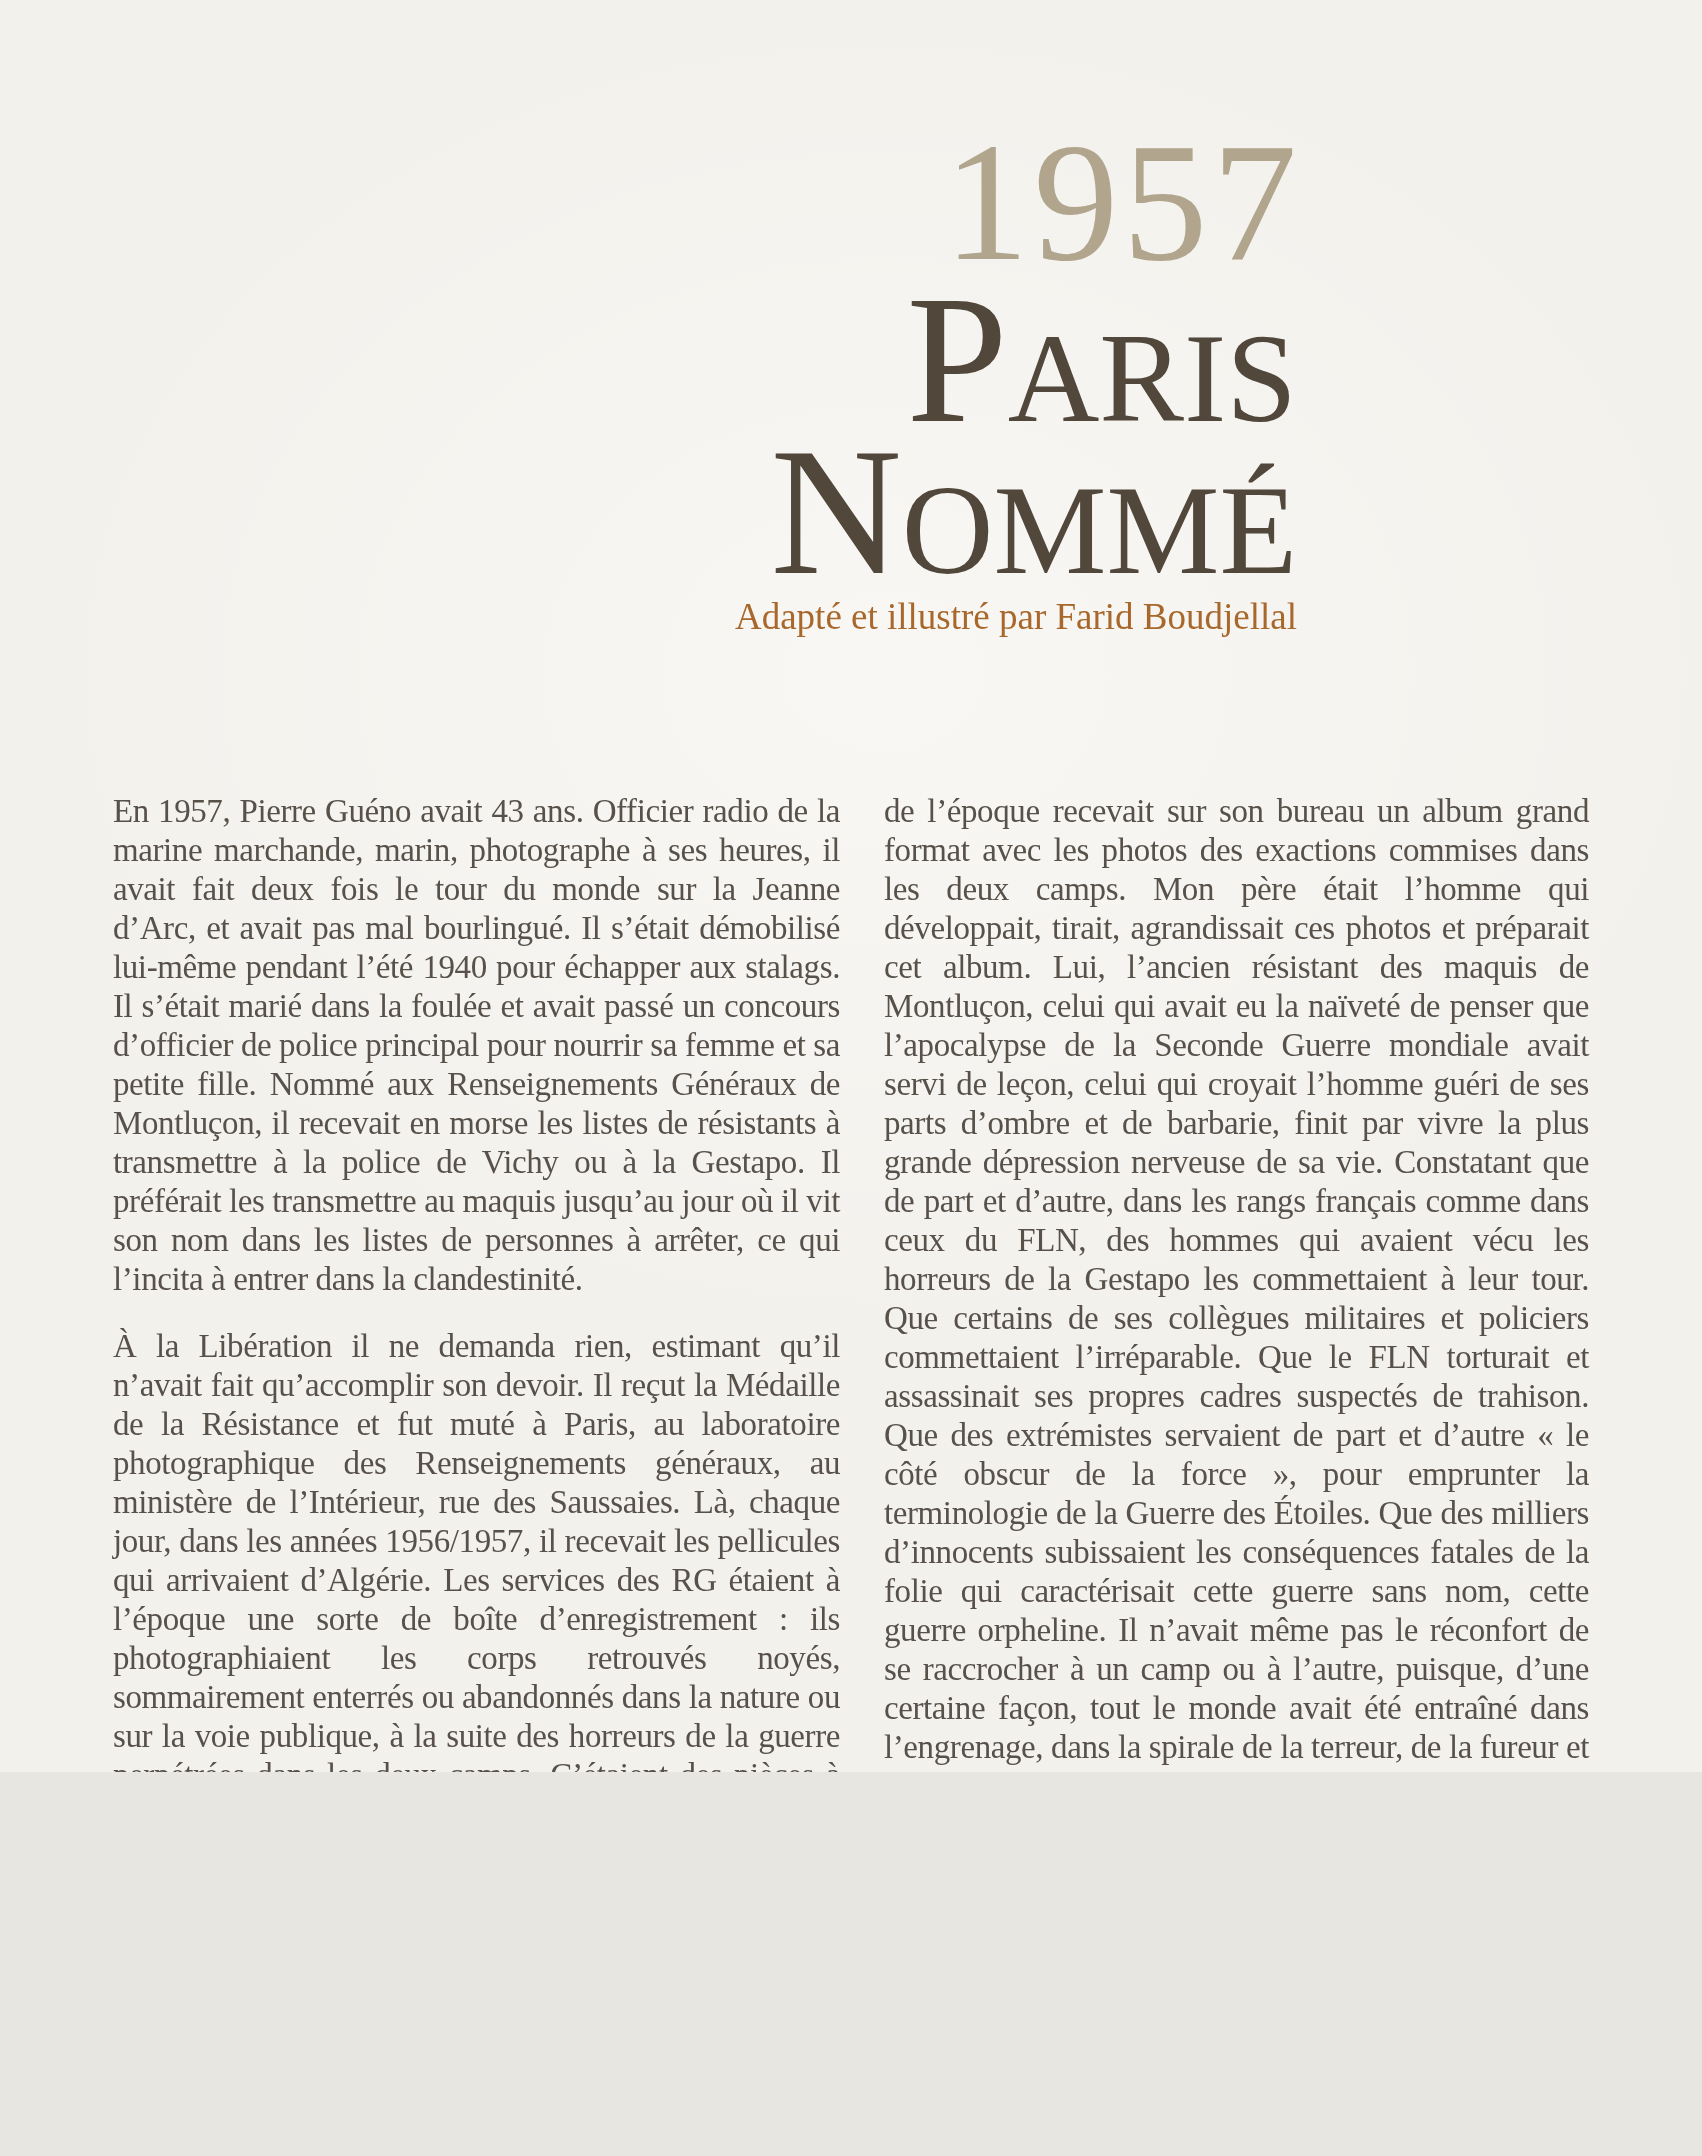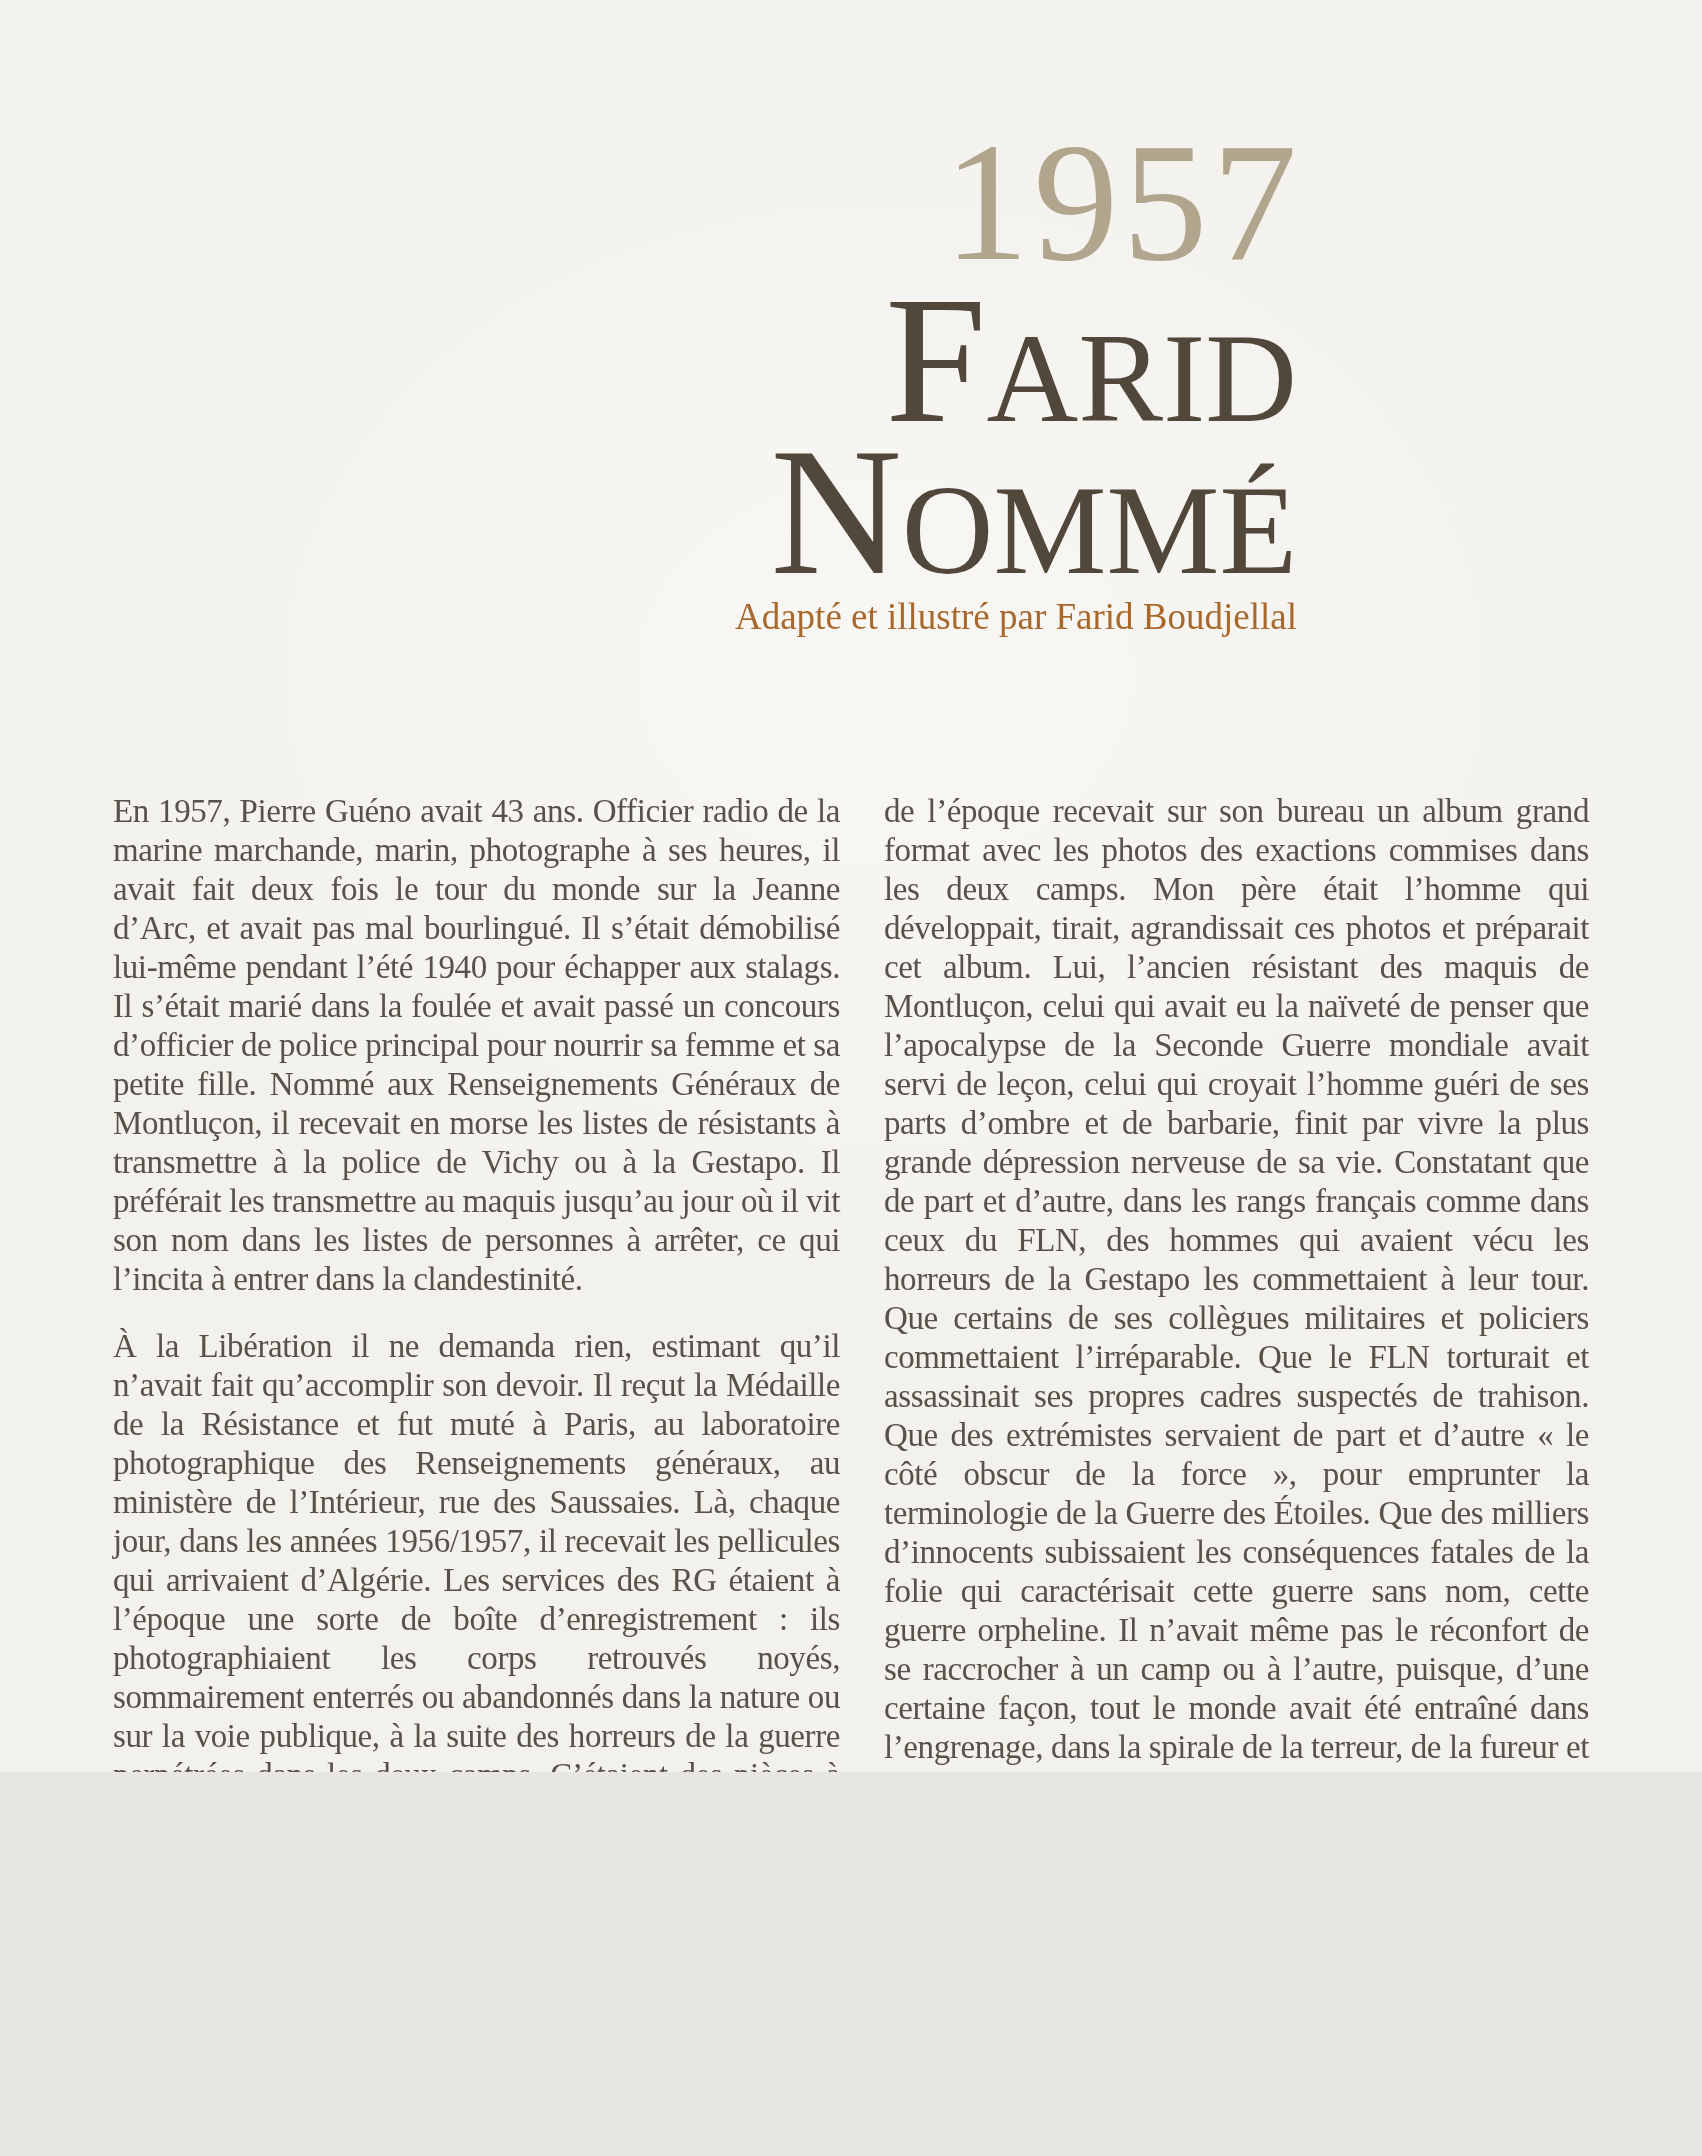--- a/index.html
+++ b/index.html
@@ -74,21 +74,21 @@
     color: var(--pagenum, #a49b8b);
   }
 </style>
 </head>
 <body>
 
 <div class="page">
 
   <div class="title-block">
     <div class="title-year">1957</div>
-    <div class="title-name">Farid</div>
+    <div class="title-name">Paris</div>
     <div class="title-name">Nommé</div>
     <div class="title-subtitle">Adapté et illustré par Farid Boudjellal</div>
   </div>
 
   <div class="column col-left">
     <p>En 1957, Pierre Guéno avait 43 ans. Officier radio de la marine marchande, marin, photographe à ses heures, il avait fait deux fois le tour du monde sur la Jeanne d’Arc, et avait pas mal bourlingué. Il s’était démobilisé lui-même pendant l’été 1940 pour échapper aux stalags. Il s’était marié dans la foulée et avait passé un concours d’officier de police principal pour nourrir sa femme et sa petite fille. Nommé aux Renseignements Généraux de Montluçon, il recevait en morse les listes de résistants à transmettre à la police de Vichy ou à la Gestapo. Il préférait les transmettre au maquis jusqu’au jour où il vit son nom dans les listes de personnes à arrêter, ce qui l’incita à entrer dans la clandestinité.</p>
     <p>À la Libération il ne demanda rien, estimant qu’il n’avait fait qu’accomplir son devoir. Il reçut la Médaille de la Résistance et fut muté à Paris, au laboratoire photographique des Renseignements généraux, au ministère de l’Intérieur, rue des Saussaies. Là, chaque jour, dans les années 1956/1957, il recevait les pellicules qui arrivaient d’Algérie. Les services des RG étaient à l’époque une sorte de boîte d’enregistrement : ils photographiaient les corps retrouvés noyés, sommairement enterrés ou abandonnés dans la nature ou sur la voie publique, à la suite des horreurs de la guerre perpétrées dans les deux camps. C’étaient des pièces à conviction, les conséquences tragiques des attentats, des assassinats, des « chambres de torture » et des « corvées de bois », de toutes les bavures commises au nom de la « pacification » selon les uns, et de la « libération » selon les autres. Tous les soirs, le ministre de l’Intérieur</p>
   </div>
 
   <div class="column col-right">

